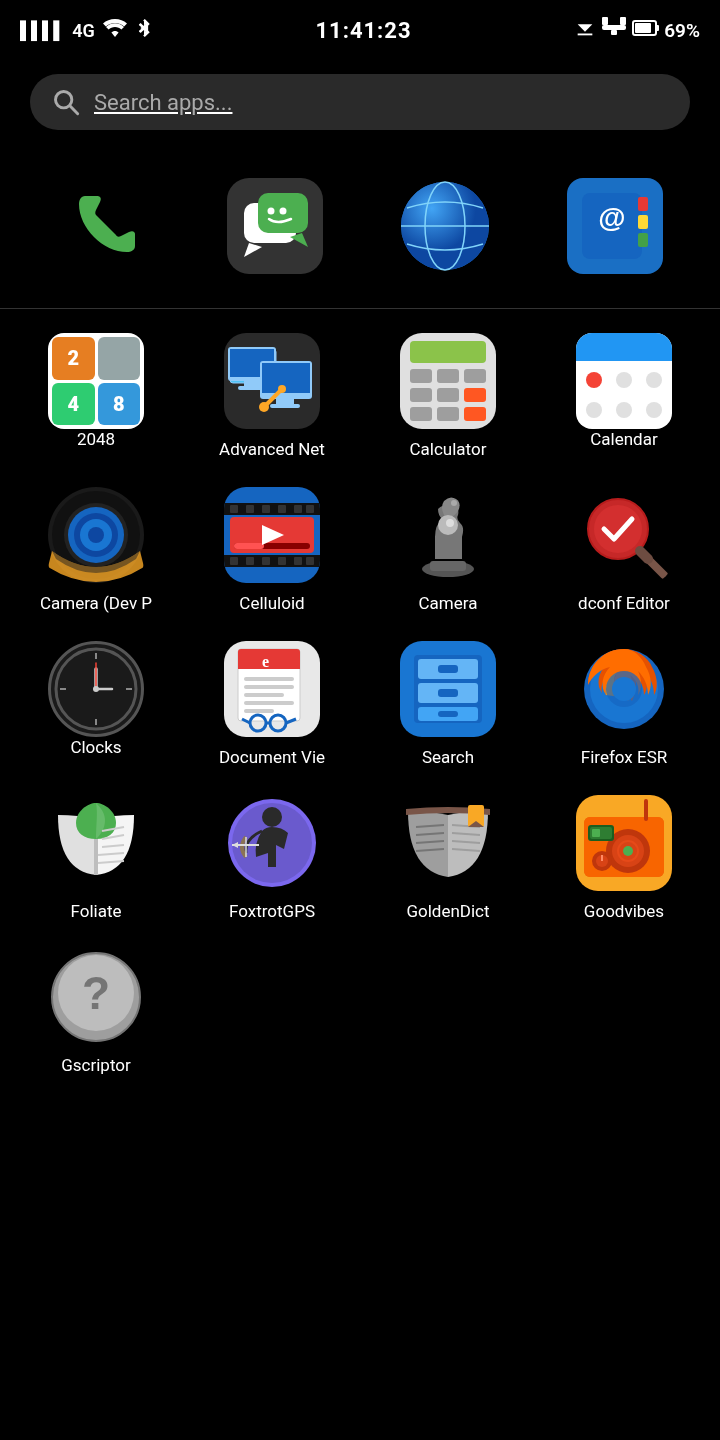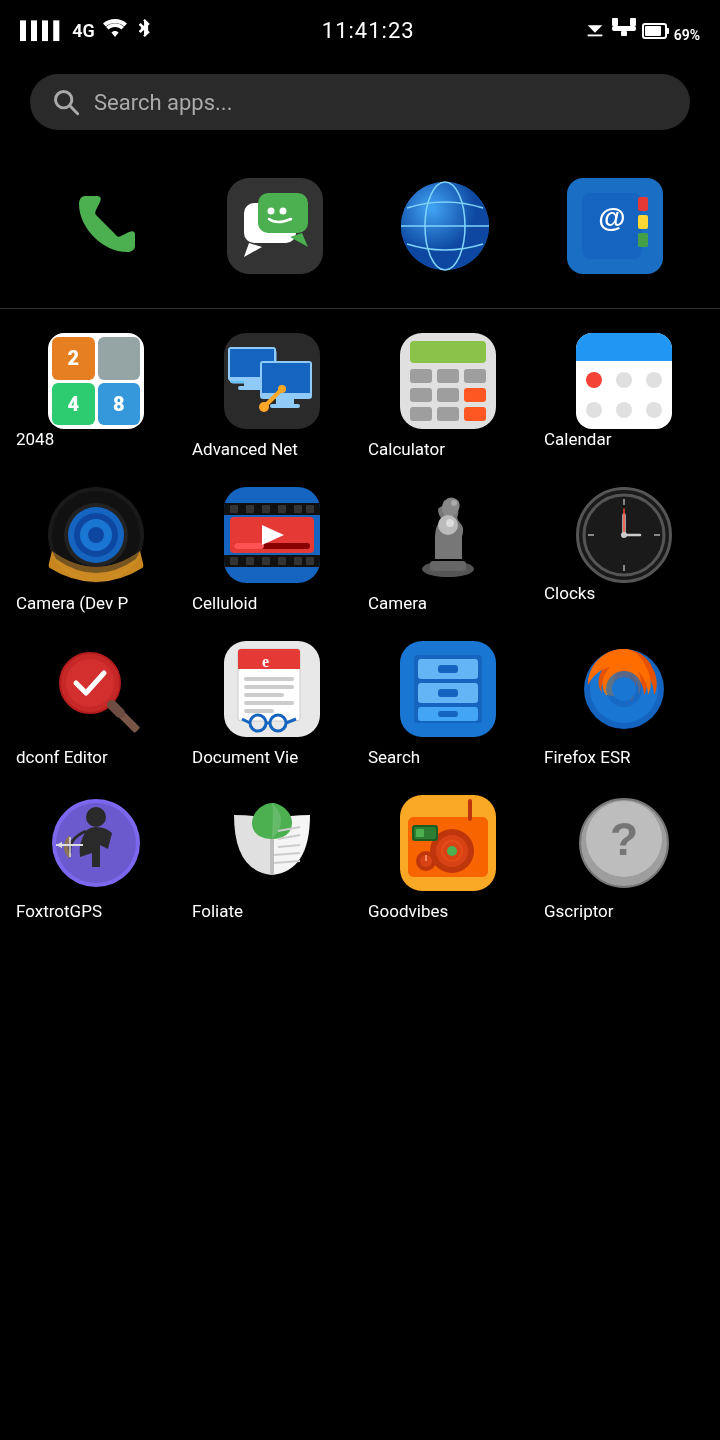--- a/index.html
+++ b/index.html
@@ -23,34 +23,35 @@
     }
     .status-left {
       display: flex;
       align-items: center;
       gap: 8px;
       font-size: 18px;
       font-weight: 600;
     }
     .status-center {
       font-size: 22px;
-      font-weight: 400;
+      font-weight: 700;
       letter-spacing: 1px;
     }
     .status-right {
       display: flex;
-      align-items: flex-end;
+      align-items: center;
       gap: 4px;
-      font-size: 14px;
+      font-size: 19px;
       font-weight: 600;
     }
 
     
     .search-bar-container {
       padding: 18px 30px 24px 30px;
+      text-decoration: underline;
     }
     .search-bar {
       background: #2a2a2a;
       border-radius: 40px;
       display: flex;
       align-items: center;
       padding: 14px 22px;
       gap: 14px;
     }
     .search-icon-svg {
@@ -104,21 +105,21 @@
       justify-content: center;
       margin-bottom: 10px;
       overflow: hidden;
       position: relative;
       flex-shrink: 0;
     }
 
     .app-label {
       font-size: 17px;
       color: #fff;
-      text-align: left;
+      text-align: center;
       white-space: nowrap;
       overflow: hidden;
       text-overflow: ellipsis;
       width: 100%;
       max-width: 160px;
     }
 
     
     .top-icon {
       width: 96px;
@@ -495,54 +496,54 @@
         <circle cx="54" cy="16" r="3" fill="#aaa"></circle>
 
         <circle cx="48" cy="38" r="10" fill="#bbb"></circle>
         <circle cx="50" cy="36" r="4" fill="#ddd"></circle>
       </svg>
     </div>
     <span class="app-label">Camera</span>
   </div>
 
   <div class="app-item">
+    <div class="app-icon-container" style="background:transparent;">
+      <svg width="96" height="96" viewBox="0 0 96 96" fill="none">
+
+        <circle cx="42" cy="42" r="30" fill="#C62828" stroke="#B71C1C" stroke-width="2"></circle>
+        <circle cx="42" cy="42" r="24" fill="#D32F2F"></circle>
+
+        <path d="M28 42 L38 52 L56 32" stroke="white" stroke-width="5" stroke-linecap="round" stroke-linejoin="round" fill="none"></path>
+
+        <line x1="66" y1="66" x2="88" y2="88" stroke="#795548" stroke-width="8" stroke-linecap="round"></line>
+        <line x1="64" y1="64" x2="72" y2="72" stroke="#6D4C41" stroke-width="10" stroke-linecap="round"></line>
+      </svg>
+    </div>
+    <span class="app-label">dconf Editor</span>
+  </div>
+
+  <div class="app-item">
     <div class="icon-clock">
       <svg width="88" height="88" viewBox="0 0 88 88" fill="none">
         <circle cx="44" cy="44" r="40" fill="#1a1a1a" stroke="#555" stroke-width="3"></circle>
 
         <line x1="44" y1="8" x2="44" y2="14" stroke="#888" stroke-width="2"></line>
         <line x1="80" y1="44" x2="74" y2="44" stroke="#888" stroke-width="2"></line>
         <line x1="44" y1="80" x2="44" y2="74" stroke="#888" stroke-width="2"></line>
         <line x1="8" y1="44" x2="14" y2="44" stroke="#888" stroke-width="2"></line>
 
         <line x1="44" y1="44" x2="44" y2="24" stroke="#ccc" stroke-width="3.5" stroke-linecap="round"></line>
 
         <line x1="44" y1="44" x2="60" y2="44" stroke="#ccc" stroke-width="2.5" stroke-linecap="round"></line>
 
         <line x1="44" y1="44" x2="44" y2="18" stroke="#F44336" stroke-width="1.5" stroke-linecap="round"></line>
         <circle cx="44" cy="44" r="3" fill="#ccc"></circle>
       </svg>
     </div>
     <span class="app-label">Clocks</span>
-  </div>
-
-  <div class="app-item">
-    <div class="app-icon-container" style="background:transparent;">
-      <svg width="96" height="96" viewBox="0 0 96 96" fill="none">
-
-        <circle cx="42" cy="42" r="30" fill="#C62828" stroke="#B71C1C" stroke-width="2"></circle>
-        <circle cx="42" cy="42" r="24" fill="#D32F2F"></circle>
-
-        <path d="M28 42 L38 52 L56 32" stroke="white" stroke-width="5" stroke-linecap="round" stroke-linejoin="round" fill="none"></path>
-
-        <line x1="66" y1="66" x2="88" y2="88" stroke="#795548" stroke-width="8" stroke-linecap="round"></line>
-        <line x1="64" y1="64" x2="72" y2="72" stroke="#6D4C41" stroke-width="10" stroke-linecap="round"></line>
-      </svg>
-    </div>
-    <span class="app-label">dconf Editor</span>
   </div>
 
 
   <div class="app-item">
     <div class="app-icon-container" style="background:transparent;">
       <svg width="96" height="96" viewBox="0 0 96 96" fill="none">
         <rect width="96" height="96" rx="12" fill="#e8e8e8"></rect>
 
         <rect x="14" y="8" width="62" height="72" rx="3" fill="#fff" stroke="#ccc" stroke-width="1"></rect>
 
@@ -600,62 +601,87 @@
         <circle cx="48" cy="48" r="18" fill="#1565C0" opacity="0.7"></circle>
         <circle cx="48" cy="48" r="12" fill="#1976D2"></circle>
       </svg>
     </div>
     <span class="app-label">Firefox ESR</span>
   </div>
 
   <div class="app-item">
     <div class="app-icon-container" style="background:transparent;">
       <svg width="96" height="96" viewBox="0 0 96 96" fill="none">
-        <circle cx="48" cy="48" r="44" fill="#7B68EE"></circle>
-        <circle cx="48" cy="48" r="40" fill="#6A5ACD"></circle>
-
-        <circle cx="48" cy="22" r="10" fill="#2a2a2a"></circle>
-        <path d="M38 36 Q30 48 32 62 L44 58 L44 72 L52 72 L52 50 L60 54 L64 38 Q58 32 48 32 Q42 32 38 36 Z" fill="#2a2a2a"></path>
-
-        <path d="M38 36 Q20 44 22 58" stroke="#2a2a2a" stroke-width="3" fill="none"></path>
-
-        <path d="M22 42 Q14 52 22 62" stroke="#8B7355" stroke-width="4" fill="none"></path>
-        <line x1="22" y1="42" x2="22" y2="62" stroke="#DDD" stroke-width="1.5"></line>
-
-        <line x1="35" y1="50" x2="8" y2="50" stroke="#DDD" stroke-width="2"></line>
-        <polygon points="8,50 14,47 14,53" fill="#DDD"></polygon>
-      </svg>
-    </div>
-    <span class="app-label">FoxtrotGPS</span>
-  </div>
-
-  <div class="app-item">
-    <div class="app-icon-container" style="background:transparent;">
-      <svg width="96" height="96" viewBox="0 0 96 96" fill="none">
 
         <path d="M10 20 Q10 76 48 80 L48 24 Q30 20 10 20 Z" fill="#e0e0e0"></path>
 
         <path d="M86 20 Q86 76 48 80 L48 24 Q66 20 86 20 Z" fill="#f5f5f5"></path>
 
         <rect x="46" y="20" width="4" height="60" fill="#bdbdbd"></rect>
 
         <path d="M48 8 C40 8 28 16 28 28 C28 38 36 44 48 44 C60 44 68 38 68 28 C68 16 56 8 48 8 Z" fill="#4CAF50"></path>
         <path d="M48 8 C52 12 60 20 56 32 C54 38 50 42 48 44 C48 30 50 18 48 8 Z" fill="#66BB6A"></path>
 
         <line x1="54" y1="36" x2="76" y2="32" stroke="#ccc" stroke-width="2"></line>
         <line x1="54" y1="44" x2="76" y2="40" stroke="#ccc" stroke-width="2"></line>
         <line x1="54" y1="52" x2="76" y2="50" stroke="#ccc" stroke-width="2"></line>
         <line x1="50" y1="60" x2="76" y2="58" stroke="#ccc" stroke-width="2"></line>
         <line x1="50" y1="68" x2="76" y2="66" stroke="#ccc" stroke-width="2"></line>
       </svg>
     </div>
     <span class="app-label">Foliate</span>
   </div>
 
-
+  <div class="app-item">
+    <div class="app-icon-container" style="background:transparent;">
+      <svg width="96" height="96" viewBox="0 0 96 96" fill="none">
+        <circle cx="48" cy="48" r="44" fill="#7B68EE"></circle>
+        <circle cx="48" cy="48" r="40" fill="#6A5ACD"></circle>
+
+        <circle cx="48" cy="22" r="10" fill="#2a2a2a"></circle>
+        <path d="M38 36 Q30 48 32 62 L44 58 L44 72 L52 72 L52 50 L60 54 L64 38 Q58 32 48 32 Q42 32 38 36 Z" fill="#2a2a2a"></path>
+
+        <path d="M38 36 Q20 44 22 58" stroke="#2a2a2a" stroke-width="3" fill="none"></path>
+
+        <path d="M22 42 Q14 52 22 62" stroke="#8B7355" stroke-width="4" fill="none"></path>
+        <line x1="22" y1="42" x2="22" y2="62" stroke="#DDD" stroke-width="1.5"></line>
+
+        <line x1="35" y1="50" x2="8" y2="50" stroke="#DDD" stroke-width="2"></line>
+        <polygon points="8,50 14,47 14,53" fill="#DDD"></polygon>
+      </svg>
+    </div>
+    <span class="app-label">FoxtrotGPS</span>
+  </div>
+
+
+  <div class="app-item">
+    <div class="app-icon-container" style="background:transparent;">
+      <svg width="96" height="96" viewBox="0 0 96 96" fill="none">
+
+        <path d="M8 16 Q8 76 48 82 L48 20 Q30 16 8 16 Z" fill="#9E9E9E"></path>
+        <path d="M88 16 Q88 76 48 82 L48 20 Q66 16 88 16 Z" fill="#BDBDBD"></path>
+
+        <path d="M6 14 Q48 10 90 14 L90 20 Q48 16 6 20 Z" fill="#795548"></path>
+
+        <line x1="16" y1="32" x2="44" y2="30" stroke="#757575" stroke-width="2"></line>
+        <line x1="16" y1="40" x2="44" y2="38" stroke="#757575" stroke-width="2"></line>
+        <line x1="16" y1="48" x2="44" y2="46" stroke="#757575" stroke-width="2"></line>
+        <line x1="16" y1="56" x2="44" y2="54" stroke="#757575" stroke-width="2"></line>
+
+        <line x1="52" y1="30" x2="80" y2="32" stroke="#9E9E9E" stroke-width="2"></line>
+        <line x1="52" y1="38" x2="80" y2="40" stroke="#9E9E9E" stroke-width="2"></line>
+        <line x1="52" y1="46" x2="80" y2="48" stroke="#9E9E9E" stroke-width="2"></line>
+        <line x1="52" y1="54" x2="80" y2="56" stroke="#9E9E9E" stroke-width="2"></line>
+
+        <rect x="68" y="10" width="16" height="22" rx="2" fill="#F9A825"></rect>
+        <polygon points="68,32 76,26 84,32" fill="#795548"></polygon>
+      </svg>
+    </div>
+    <span class="app-label">GoldenDict</span>
+  </div>
 
   <div class="app-item">
     <div class="app-icon-container" style="background:transparent;">
       <svg width="96" height="96" viewBox="0 0 96 96" fill="none">
         <rect width="96" height="96" rx="12" fill="#F9A825"></rect>
 
         <rect x="8" y="22" width="80" height="60" rx="6" fill="#E65100"></rect>
         <rect x="8" y="22" width="80" height="60" rx="6" fill="#FF6D00" opacity="0.7"></rect>
 
         <circle cx="52" cy="56" r="22" fill="#BF360C"></circle>

